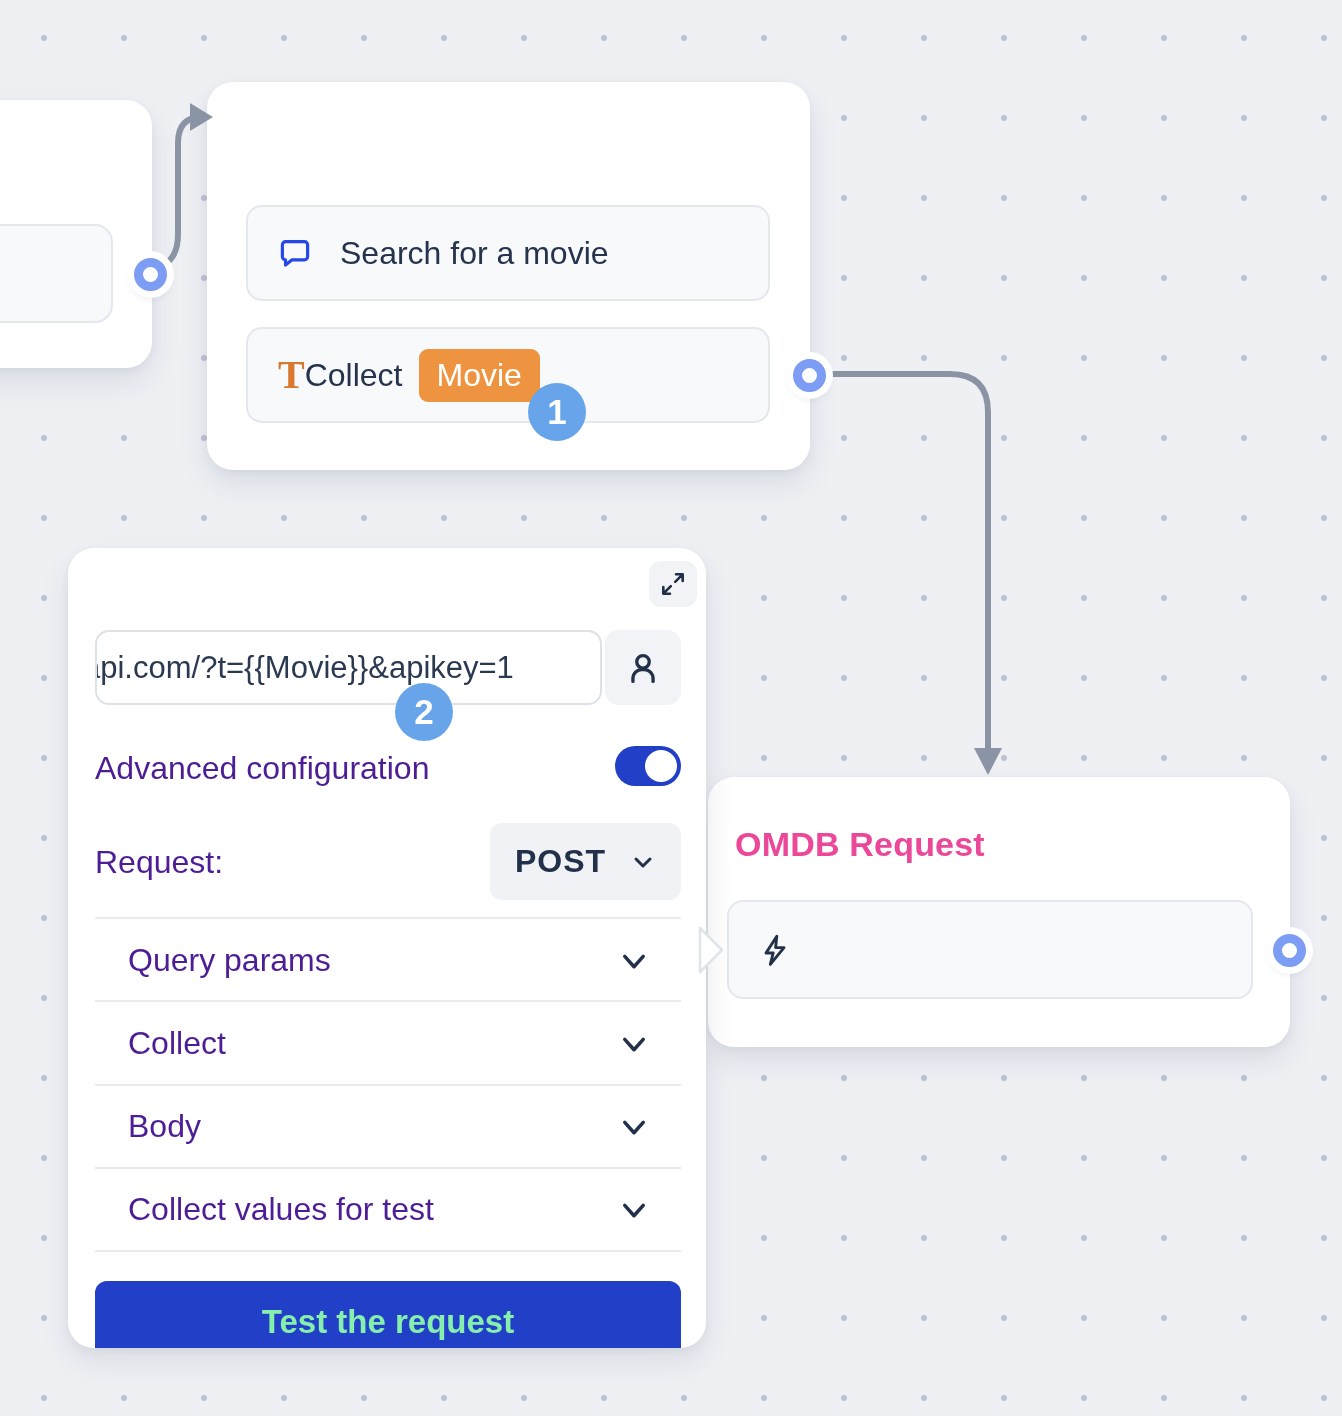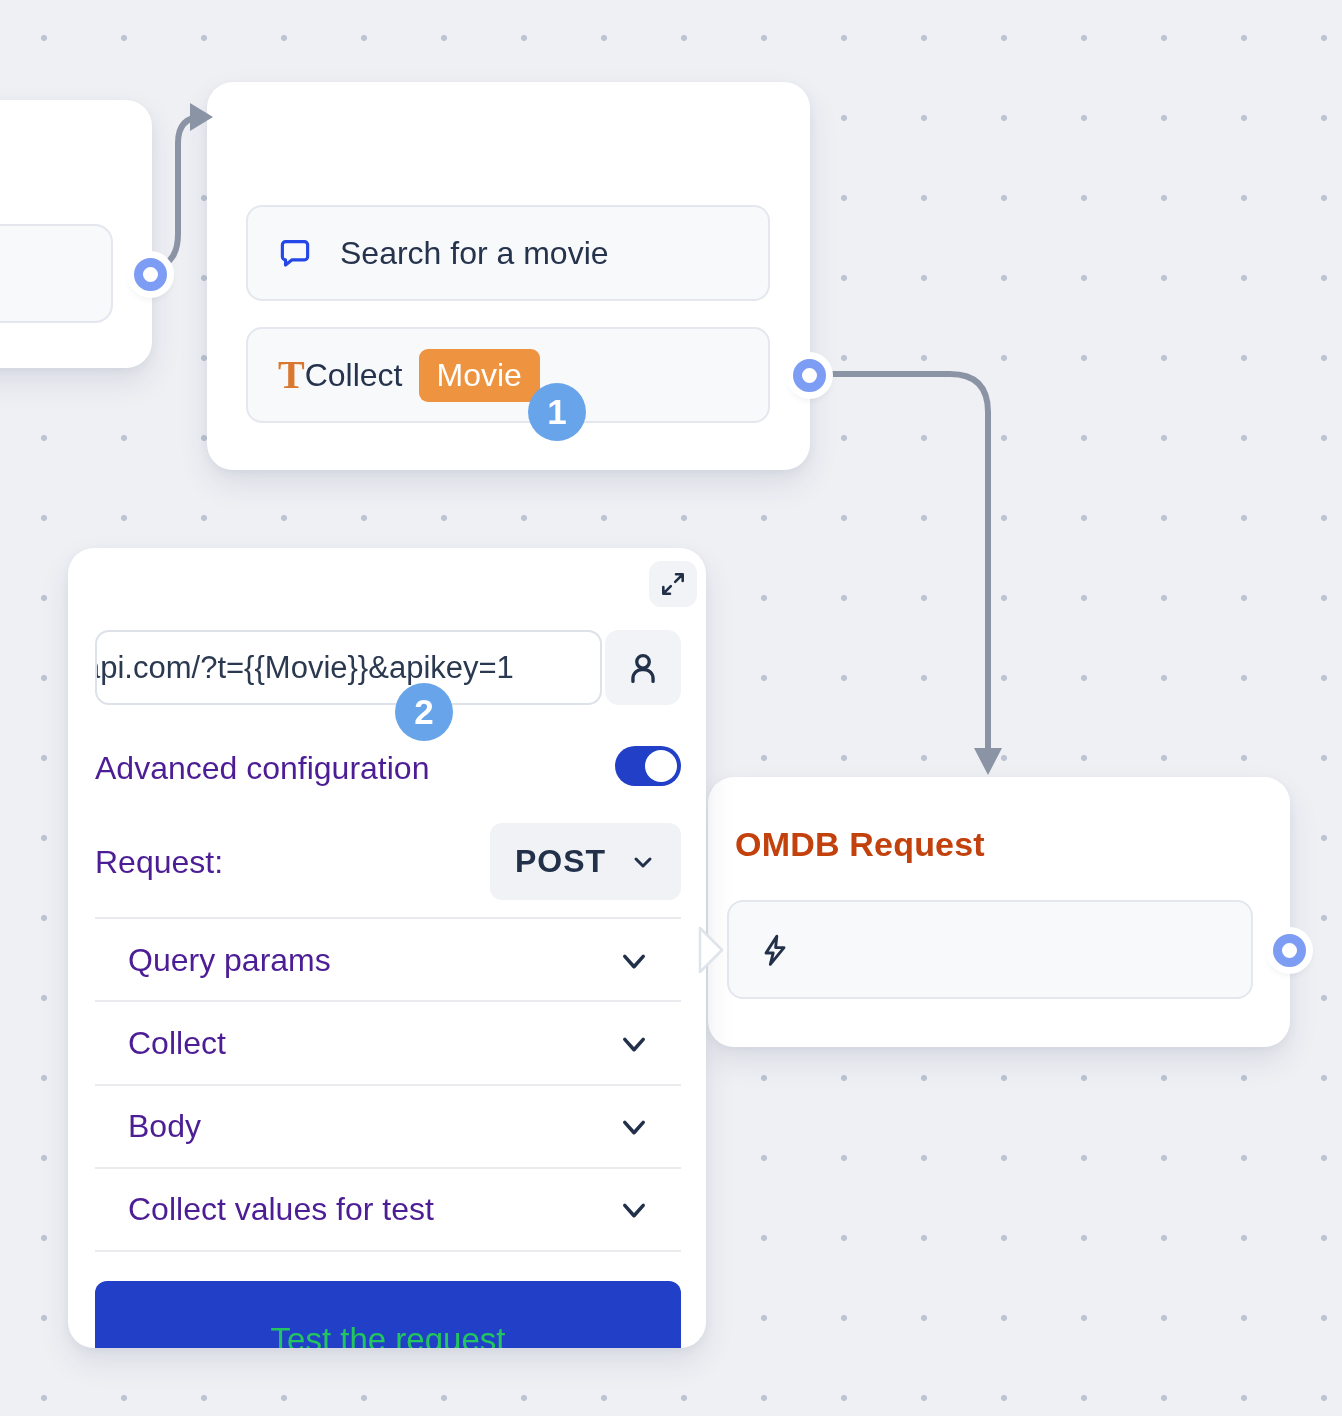--- a/index.html
+++ b/index.html
@@ -17,21 +17,21 @@
     background-position:4px -2px;
   }
   .card{
     position:absolute;
     background:#ffffff;
     border-radius:26px;
     box-shadow:0 14px 30px rgba(35,50,85,0.10), 0 3px 8px rgba(35,50,85,0.05);
   }
   .node-title{
     position:absolute;
-    color:#c2410c;
+    color:#ec4899;
     font-size:34px;
     letter-spacing:0.2px;
   }
   .item-box{
     position:absolute;
     background:#f8f9fb;
     border:2px solid #e4e7ee;
     border-radius:16px;
     display:flex;
     align-items:center;
@@ -136,22 +136,22 @@
   }
   .test-btn{
     position:absolute;
     left:95px;top:1281px;
     width:586px;height:84px;
     background:#2140c7;
     border-radius:12px;
     display:flex;align-items:flex-start;justify-content:center;
   }
   .test-btn span{
-    color:#22c55e;font-size:33px;font-weight:normal;
-    margin-top:40px;
+    color:#86efac;font-size:33px;font-weight:bold;
+    margin-top:22px;
   }
 </style>
 </head>
 <body>
 
 <div class="canvas">
 
   <svg class="connector" width="1342" height="1416" viewBox="0 0 1342 1416">
 
     <path d="M 155 270 C 172 263 178 252 178 234 L 178 143 Q 178 117 202 117" fill="none" stroke="#8b94a5" stroke-width="6"></path>

